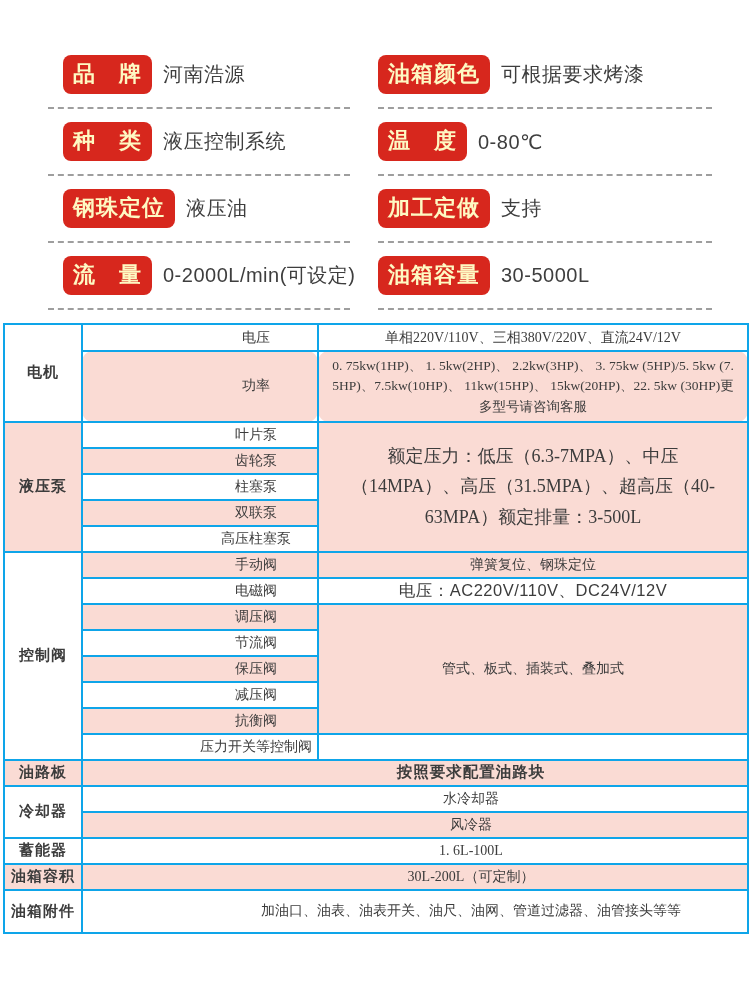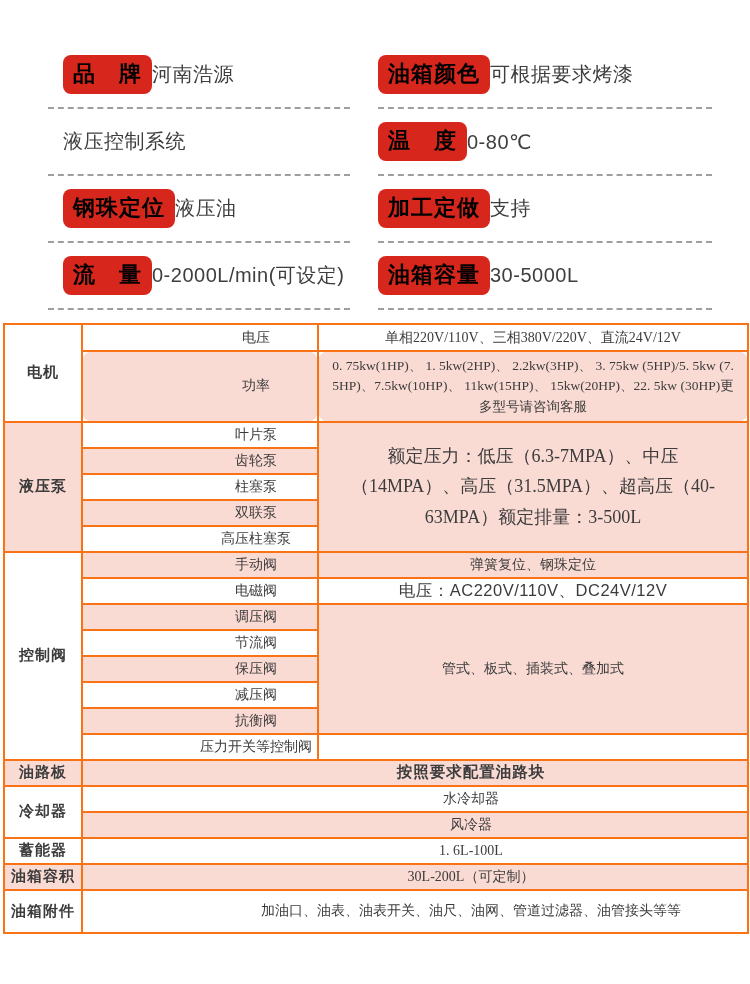--- a/index.html
+++ b/index.html
@@ -20,46 +20,47 @@
     height: 67px;
     display: flex;
     align-items: center;
     border-bottom: 2px dashed #9e9e9e;
   }
   .spec-item:nth-child(odd)  { margin-right: 28px; padding-left: 15px; }
   .spec-item:nth-child(9), .spec-item:nth-child(10) { border-bottom-color: #ddd2d0; }
   .badge {
     display: inline-block;
     background: #d7271d;
-    color: #000000;
+    color: #fef9c3;
     font-weight: bold;
     font-size: 22px;
     line-height: 1;
     padding: 8px 10px 9px;
     border-radius: 8px;
     white-space: nowrap;
     letter-spacing: 1px;
   }
   .spec-value {
+    margin-left: 11px;
     font-size: 20px;
     color: #3e3e3e;
     white-space: nowrap;
     letter-spacing: 0.5px;
   }
   
   .spec-table {
     margin: 13px 0 0 3px;
     width: 744px;
     border-collapse: collapse;
     table-layout: fixed;
     font-family: "Liberation Serif", "DejaVu Serif", serif;
     color: #3c3c3c;
   }
   .spec-table td {
-    border: 2px solid #f97316;
+    border: 2px solid #0ea5e9;
     text-align: center;
     vertical-align: middle;
     font-size: 14px;
     height: 26px;
     padding: 1px 4px;
     background: #ffffff;
   }
   .spec-table col.cA { width: 78px; }
   .spec-table col.cB { width: 236px; }
   .spec-table col.cC { width: 430px; }
@@ -105,20 +106,21 @@
   <section class="spec-list">
     <div class="spec-item">
       <span class="badge">品　牌</span>
       <span class="spec-value">河南浩源</span>
     </div>
     <div class="spec-item">
       <span class="badge">油箱颜色</span>
       <span class="spec-value">可根据要求烤漆</span>
     </div>
     <div class="spec-item">
+      <span class="badge">种　类</span>
       <span class="spec-value">液压控制系统</span>
     </div>
     <div class="spec-item">
       <span class="badge">温　度</span>
       <span class="spec-value">0-80℃</span>
     </div>
     <div class="spec-item">
       <span class="badge">钢珠定位</span>
       <span class="spec-value">液压油</span>
     </div>

